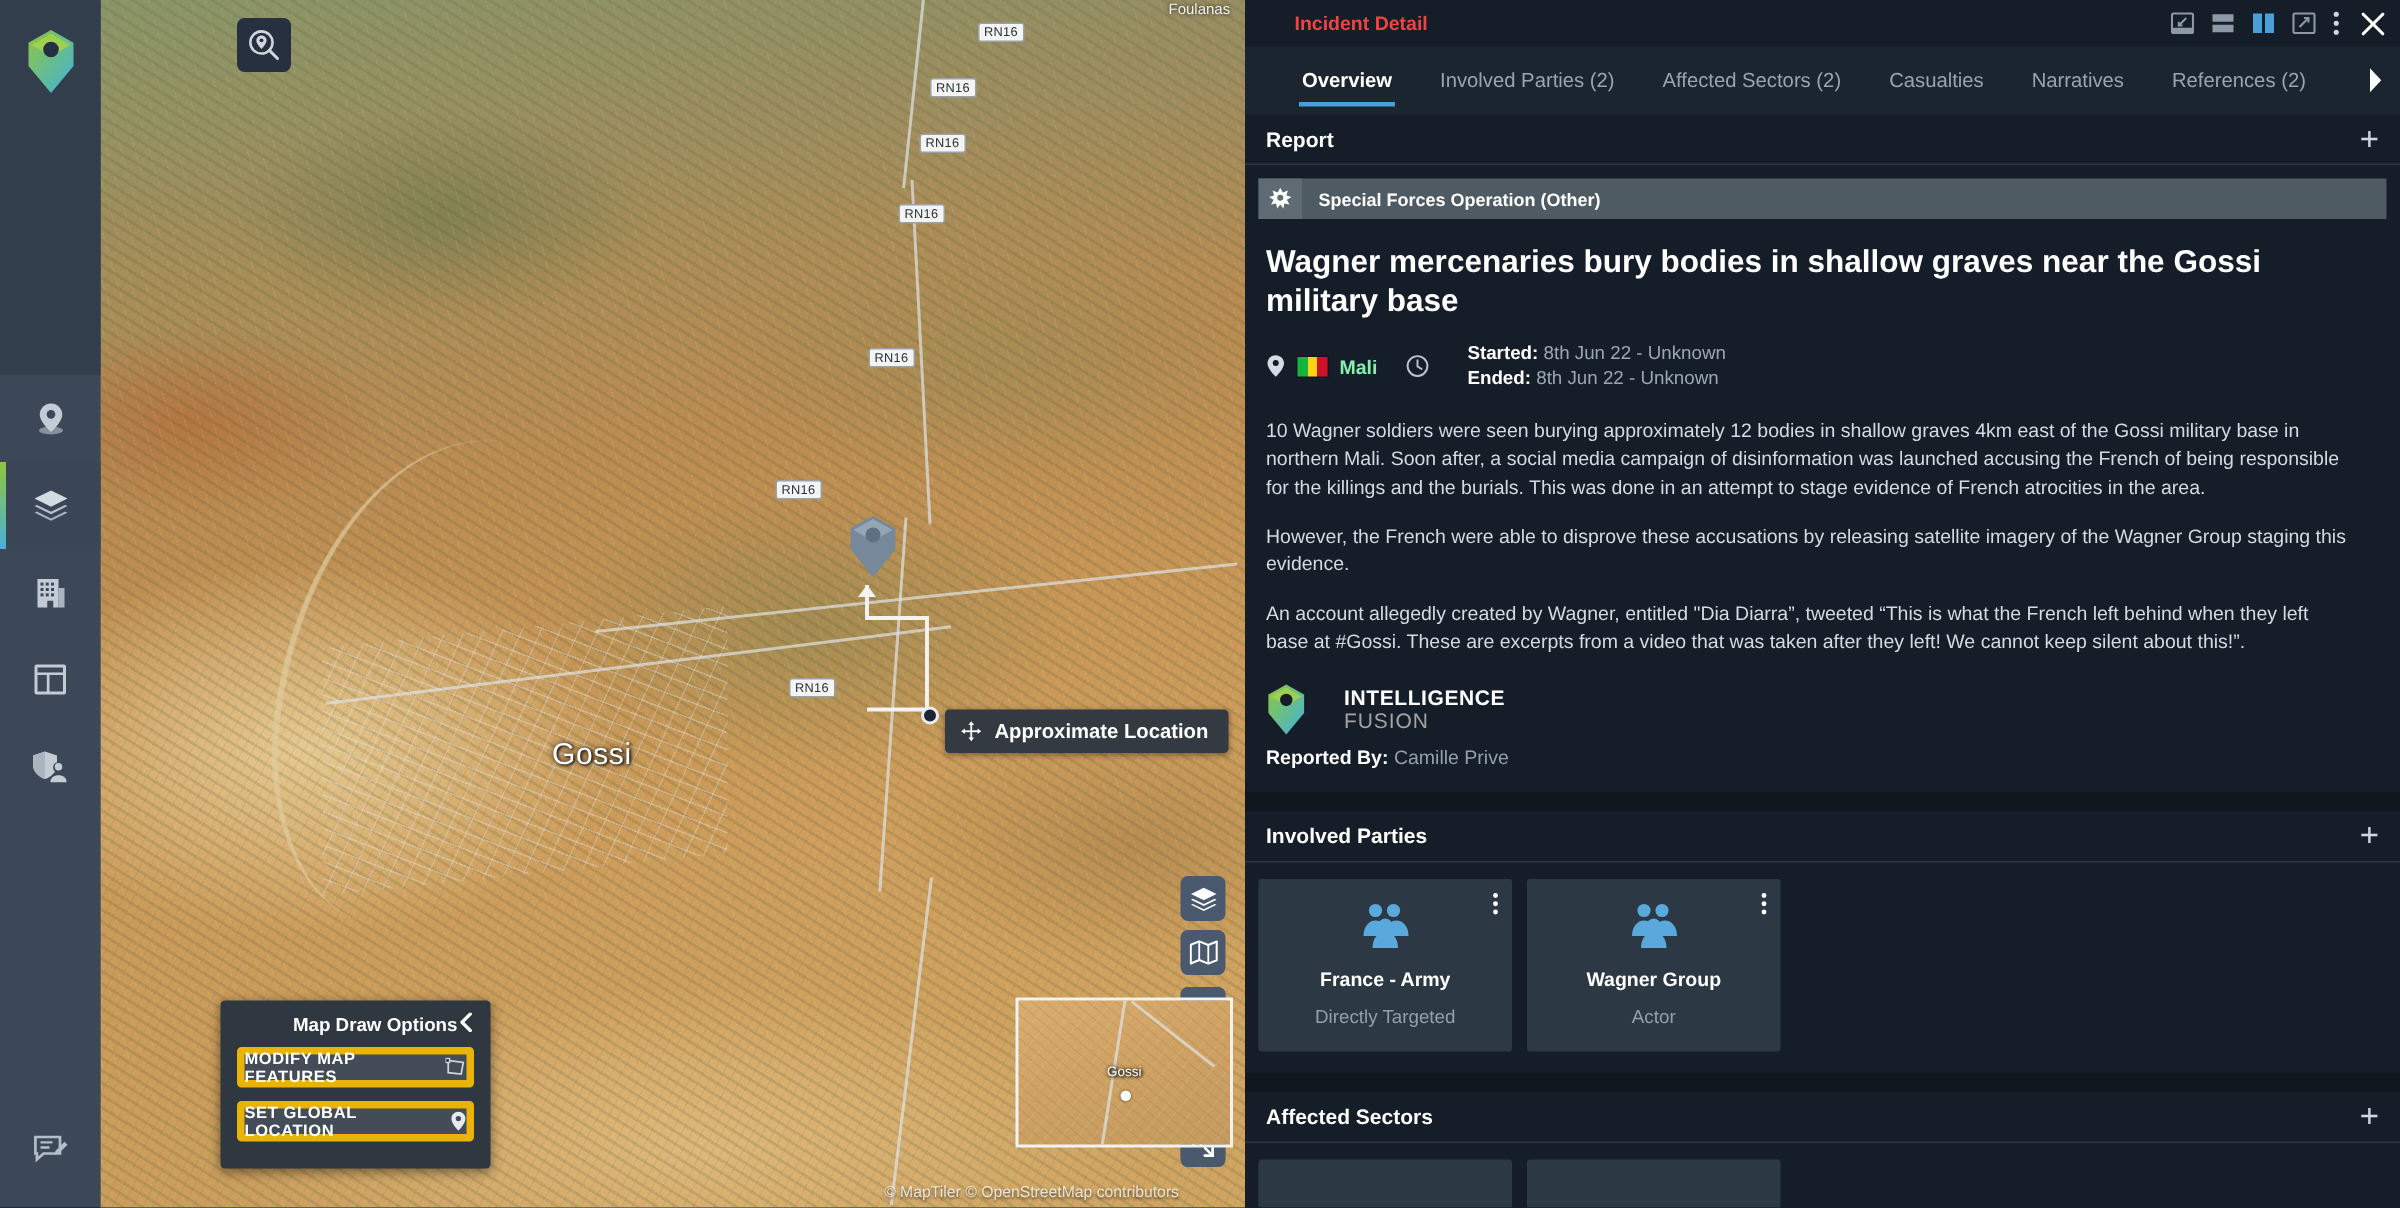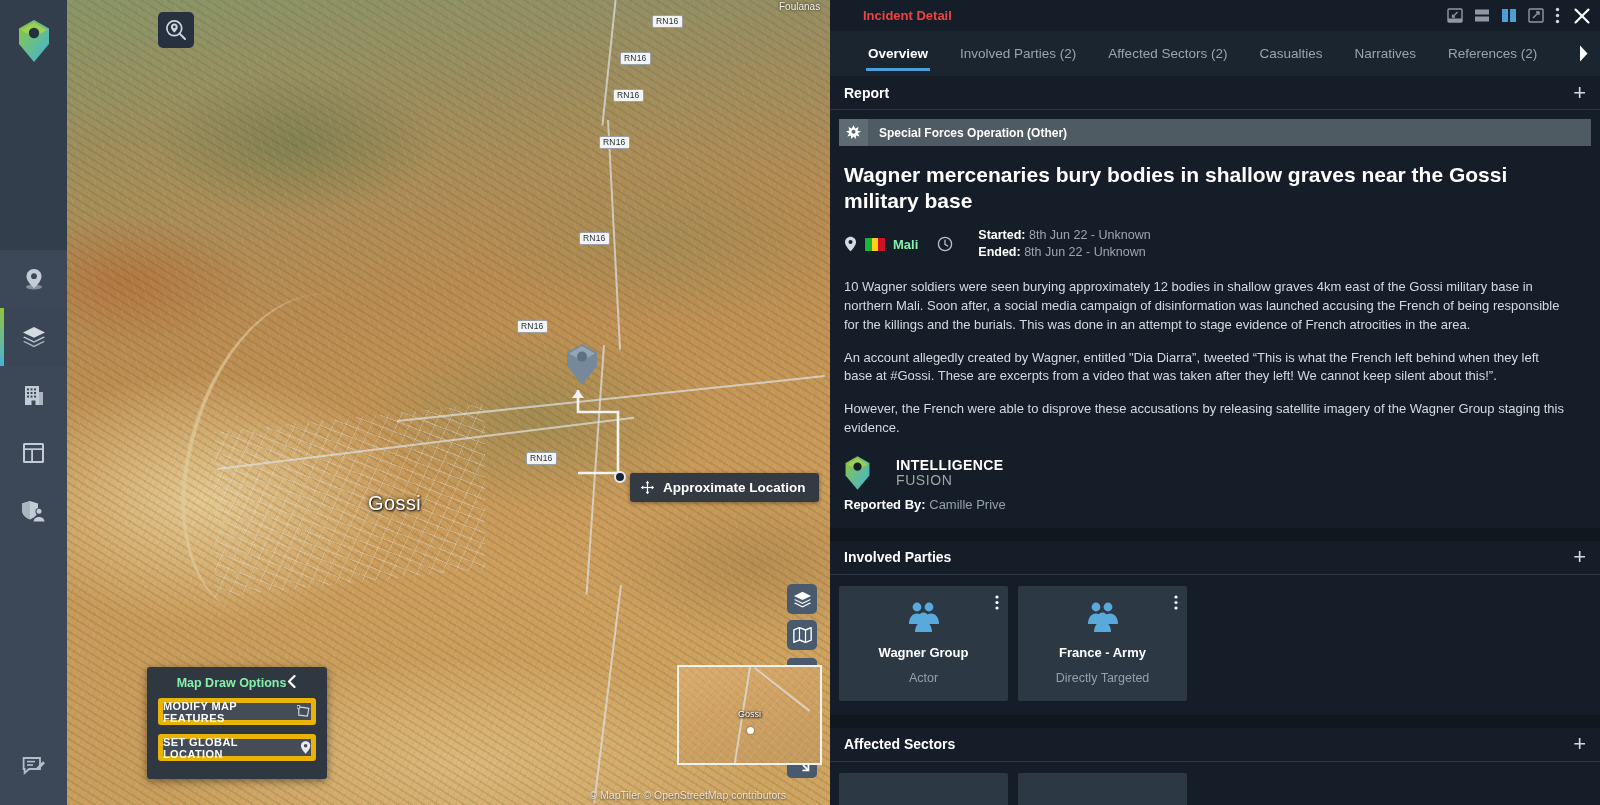--- a/index.html
+++ b/index.html
@@ -149,23 +149,23 @@
     text-shadow: 0 1px 2px rgba(0,0,0,.6);
   }
 
   
   .draw-panel {
     position: absolute; left: 80px; bottom: 26px; width: 180px;
     background: #2f3741; border-radius: 3px; padding-bottom: 9px;
     box-shadow: 0 2px 8px rgba(0,0,0,.45);
   }
   .draw-head {
-    display: flex; align-items: center; justify-content: center;
+    display: flex; align-items: center; justify-content: flex-end;
     padding: 8px 11px 7px 11px;
-    color: #86efac; font-size: 12.5px; font-weight: bold;
+    color: #ffffff; font-size: 12.5px; font-weight: bold;
   }
   .draw-btn {
     margin: 0 11px 9px 11px; height: 27px;
     border: 5px solid #eab308; border-radius: 3px;
     background: #434c57; color: #fff;
     font-size: 11px; font-weight: bold; letter-spacing: .4px;
     display: flex; align-items: center; justify-content: center; gap: 8px;
     cursor: pointer;
   }
 
@@ -589,22 +589,22 @@
             </div>
             <div>
               <b>Ended:</b>
               <span>8th Jun 22 - Unknown</span>
             </div>
           </div>
         </div>
 
         <div class="body-text">
           <p>10 Wagner soldiers were seen burying approximately 12 bodies in shallow graves 4km east of the Gossi military base in northern Mali. Soon after, a social media campaign of disinformation was launched accusing the French of being responsible for the killings and the burials. This was done in an attempt to stage evidence of French atrocities in the area.</p>
+          <p>However, the French were able to disprove these accusations by releasing satellite imagery of the Wagner Group staging this evidence.</p>
           <p>An account allegedly created by Wagner, entitled "Dia Diarra”, tweeted “This is what the French left behind when they left base at #Gossi. These are excerpts from a video that was taken after they left! We cannot keep silent about this!”.</p>
-          <p>However, the French were able to disprove these accusations by releasing satellite imagery of the Wagner Group staging this evidence.</p>
         </div>
 
         <div class="brand">
           <svg width="27" height="34" viewBox="0 0 34 42">
             <defs>
               <linearGradient id="lg2" x1="0" y1="0" x2="1" y2="1">
                 <stop offset="0%" stop-color="#8fc63d"></stop>
                   <stop offset="100%" stop-color="#3fb4dd"></stop>
               </linearGradient>
             </defs>
@@ -623,58 +623,58 @@
           <span>Camille Prive</span>
         </div>
       </div>
 
       <div class="section">
         <div class="section-head">
           <span class="section-title">Involved Parties</span>
           <span class="plus-btn">+</span>
         </div>
         <div class="cards">
+          <div class="party-card">
+            <span class="card-kebab">
+              <svg width="4" height="15" viewBox="0 0 4 15">
+                <circle cx="2" cy="2" r="1.6" fill="#fff"></circle>
+                  <circle cx="2" cy="7.5" r="1.6" fill="#fff"></circle>
+                  <circle cx="2" cy="13" r="1.6" fill="#fff"></circle>
+              </svg>
+            </span>
+            <svg width="42" height="32" viewBox="0 0 42 32" style="display:block;margin:0 auto">
+              <circle cx="14" cy="7" r="4.4" fill="#5aa9dd"></circle>
+                <circle cx="26" cy="7" r="4.4" fill="#5aa9dd"></circle>
+              <path d="M6 24 C6 17.6 9.6 13.6 14 13.6 C18.4 13.6 22 17.6 22 24 Z" fill="#5aa9dd"></path>
+              <path d="M20 24 C20 17.6 23.6 13.6 28 13.6 C32.4 13.6 36 17.6 36 24 Z" fill="#5aa9dd"></path>
+              <circle cx="20.5" cy="17" r="4.6" fill="#5aa9dd"></circle>
+              <path d="M12 32 C12 25.4 15.8 21.4 20.5 21.4 C25.2 21.4 29 25.4 29 32 Z" fill="#5aa9dd"></path>
+            </svg>
+            <div class="party-name">France - Army</div>
+            <div class="party-role">Directly Targeted</div>
+          </div>
           <div class="party-card">
             <span class="card-kebab">
               <svg width="4" height="15" viewBox="0 0 4 15">
                 <circle cx="2" cy="2" r="1.6" fill="#fff"></circle>
                   <circle cx="2" cy="7.5" r="1.6" fill="#fff"></circle>
                   <circle cx="2" cy="13" r="1.6" fill="#fff"></circle>
               </svg>
             </span>
             <svg width="42" height="32" viewBox="0 0 42 32" style="display:block;margin:0 auto">
               <circle cx="14" cy="7" r="4.4" fill="#5aa9dd"></circle>
                 <circle cx="26" cy="7" r="4.4" fill="#5aa9dd"></circle>
               <path d="M6 24 C6 17.6 9.6 13.6 14 13.6 C18.4 13.6 22 17.6 22 24 Z" fill="#5aa9dd"></path>
               <path d="M20 24 C20 17.6 23.6 13.6 28 13.6 C32.4 13.6 36 17.6 36 24 Z" fill="#5aa9dd"></path>
               <circle cx="20.5" cy="17" r="4.6" fill="#5aa9dd"></circle>
               <path d="M12 32 C12 25.4 15.8 21.4 20.5 21.4 C25.2 21.4 29 25.4 29 32 Z" fill="#5aa9dd"></path>
             </svg>
             <div class="party-name">Wagner Group</div>
             <div class="party-role">Actor</div>
           </div>
-          <div class="party-card">
-            <span class="card-kebab">
-              <svg width="4" height="15" viewBox="0 0 4 15">
-                <circle cx="2" cy="2" r="1.6" fill="#fff"></circle>
-                  <circle cx="2" cy="7.5" r="1.6" fill="#fff"></circle>
-                  <circle cx="2" cy="13" r="1.6" fill="#fff"></circle>
-              </svg>
-            </span>
-            <svg width="42" height="32" viewBox="0 0 42 32" style="display:block;margin:0 auto">
-              <circle cx="14" cy="7" r="4.4" fill="#5aa9dd"></circle>
-                <circle cx="26" cy="7" r="4.4" fill="#5aa9dd"></circle>
-              <path d="M6 24 C6 17.6 9.6 13.6 14 13.6 C18.4 13.6 22 17.6 22 24 Z" fill="#5aa9dd"></path>
-              <path d="M20 24 C20 17.6 23.6 13.6 28 13.6 C32.4 13.6 36 17.6 36 24 Z" fill="#5aa9dd"></path>
-              <circle cx="20.5" cy="17" r="4.6" fill="#5aa9dd"></circle>
-              <path d="M12 32 C12 25.4 15.8 21.4 20.5 21.4 C25.2 21.4 29 25.4 29 32 Z" fill="#5aa9dd"></path>
-            </svg>
-            <div class="party-name">France - Army</div>
-            <div class="party-role">Directly Targeted</div>
-          </div>
         </div>
       </div>
 
       <div class="section">
         <div class="section-head">
           <span class="section-title">Affected Sectors</span>
           <span class="plus-btn">+</span>
         </div>
         <div class="cards">
           <div class="sector-card"></div>

